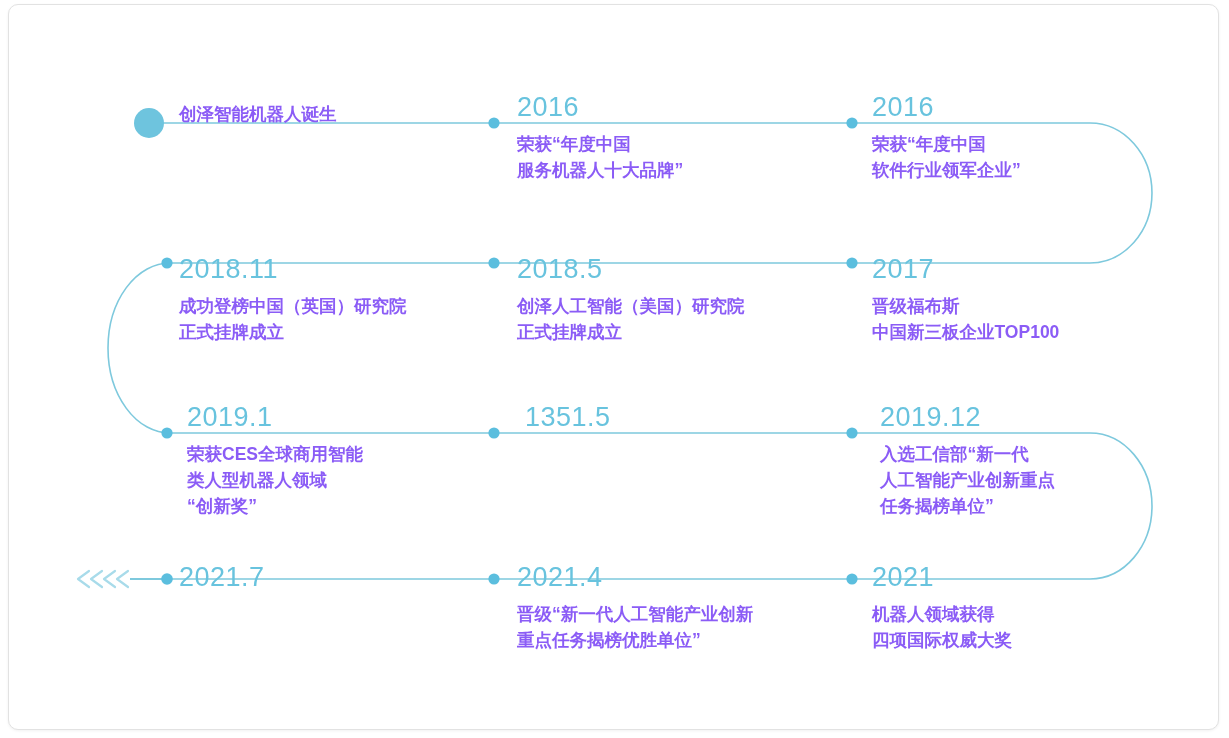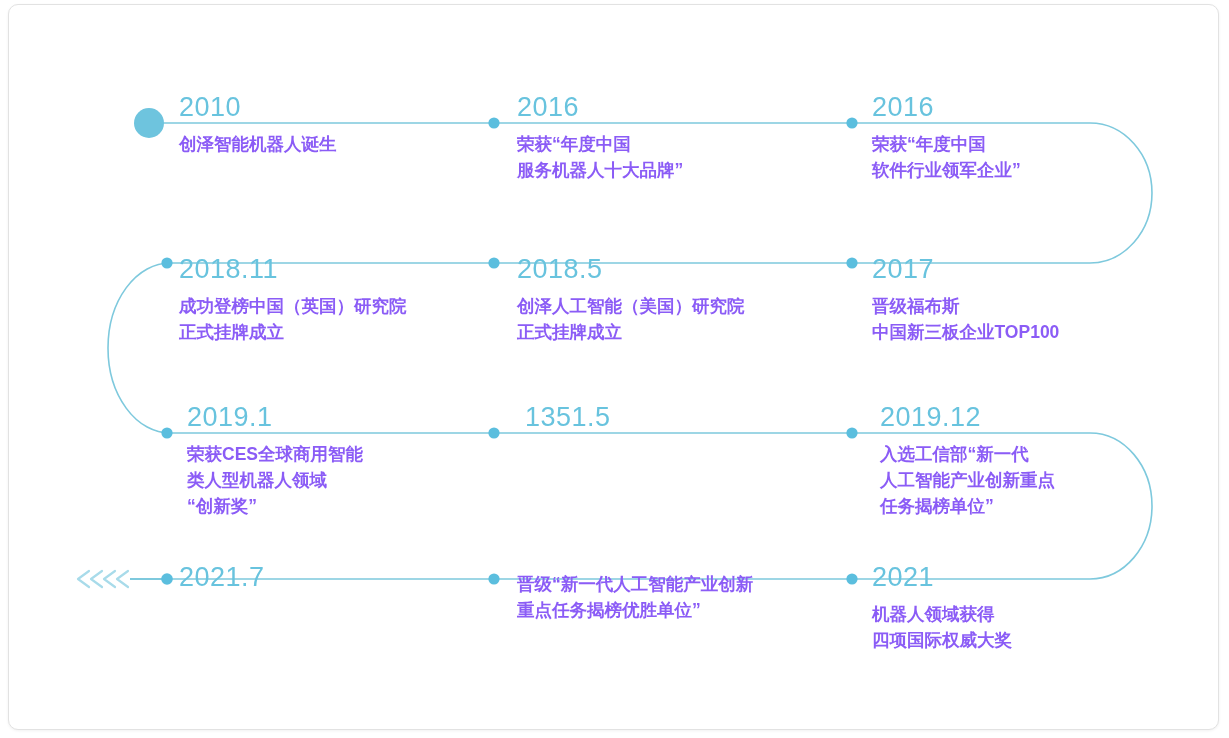--- a/index.html
+++ b/index.html
@@ -129,21 +129,20 @@
     <circle cx="852" cy="433" r="5.6" fill="#5bbede"></circle>
 
     <circle cx="167" cy="579" r="5.8" fill="#5bbede"></circle>
     <circle cx="494" cy="579" r="5.6" fill="#5bbede"></circle>
     <circle cx="852" cy="579" r="5.6" fill="#5bbede"></circle>
   </svg>
 
   <div id="content-layer">
 
     <div class="entry col1 row1">
-      <div class="year">2010</div>
       <div class="desc">创泽智能机器人诞生</div>
     </div>
     <div class="entry col2 row1">
       <div class="year">2016</div>
       <div class="desc">荣获“年度中国
 服务机器人十大品牌”</div>
     </div>
     <div class="entry col3 row1">
       <div class="year">2016</div>
       <div class="desc">荣获“年度中国
@@ -179,20 +178,21 @@
       <div class="year">2019.12</div>
       <div class="desc">入选工信部“新一代
 人工智能产业创新重点
 任务揭榜单位”</div>
     </div>
 
     <div class="entry col1 row4">
       <div class="year">2021.7</div>
     </div>
     <div class="entry col2 row4">
+      <div class="year">2021.4</div>
       <div class="desc">晋级“新一代人工智能产业创新
 重点任务揭榜优胜单位”</div>
     </div>
     <div class="entry col3 row4">
       <div class="year">2021</div>
       <div class="desc">机器人领域获得
 四项国际权威大奖</div>
     </div>
 
   </div>

